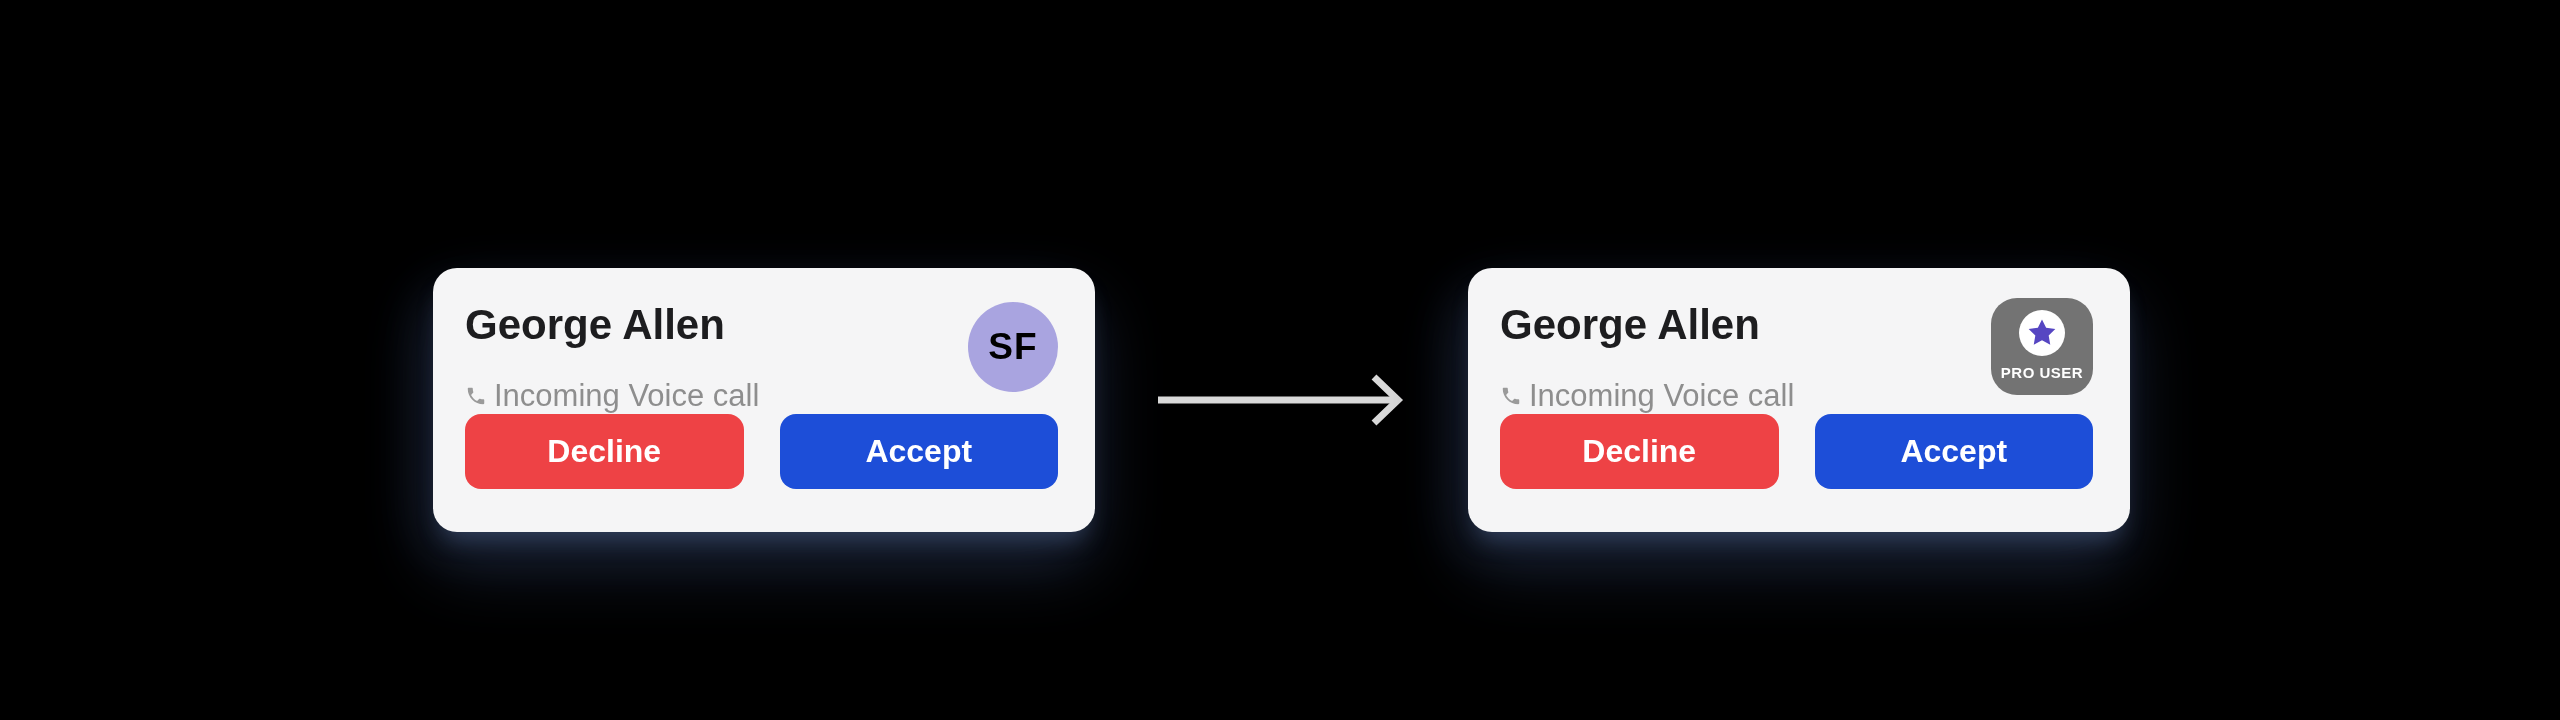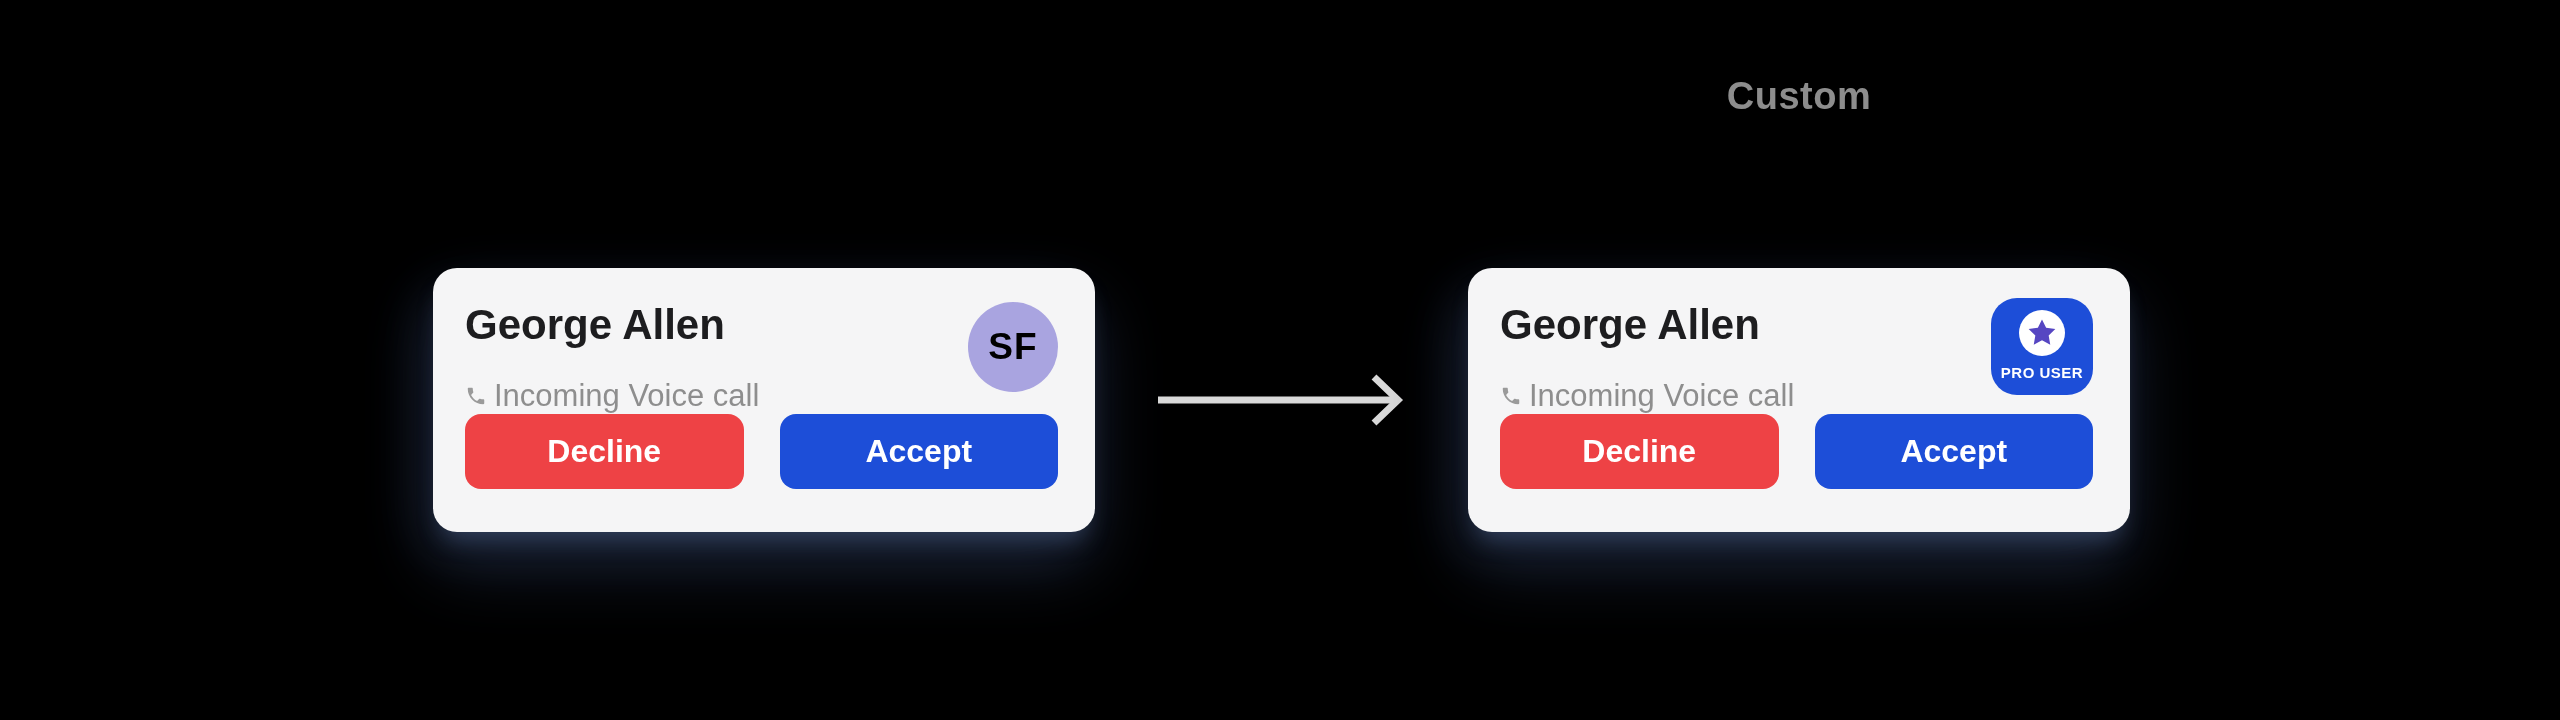--- a/index.html
+++ b/index.html
@@ -95,21 +95,21 @@
     font-size: 37px;
     font-weight: 700;
     letter-spacing: 1px;
   }
 
   
   .pro-badge {
     width: 102px;
     height: 97px;
     border-radius: 26px;
-    background: #1d4ed8;
+    background: #737373;
     display: flex;
     flex-direction: column;
     align-items: center;
     box-sizing: border-box;
     padding-top: 12px;
     flex: 0 0 auto;
   }
   .pro-badge-circle {
     width: 46px;
     height: 46px;
@@ -185,21 +185,20 @@
       <button class="btn decline">Decline</button>
       <button class="btn accept">Accept</button>
     </div>
   </div>
 
   <svg class="arrow-wrap" viewBox="0 0 265 80">
     <line x1="8" y1="40" x2="246" y2="40" stroke="#d9d9d9" stroke-width="7"></line>
     <polyline points="224,17 248,40 224,63" fill="none" stroke="#d9d9d9" stroke-width="7"></polyline>
   </svg>
 
-  <div class="panel-label right">Custom</div>
 
   <div class="card right">
     <div class="card-top">
       <div>
         <div class="caller-name">George Allen</div>
         <div class="caller-sub">
           <svg class="phone-svg" width="22" height="22" viewBox="0 0 24 24">
             <path fill="#9a9a9a" d="M6.62 10.79c1.44 2.83 3.76 5.14 6.59 6.59l2.2-2.2c.27-.27.67-.36 1.02-.24 1.12.37 2.33.57 3.57.57.55 0 1 .45 1 1V20c0 .55-.45 1-1 1-9.39 0-17-7.61-17-17 0-.55.45-1 1-1h3.5c.55 0 1 .45 1 1 0 1.25.2 2.45.57 3.57.11.35.03.74-.25 1.02l-2.2 2.2z"></path>
           </svg>
           <span class="caller-sub-text">Incoming Voice call</span>

